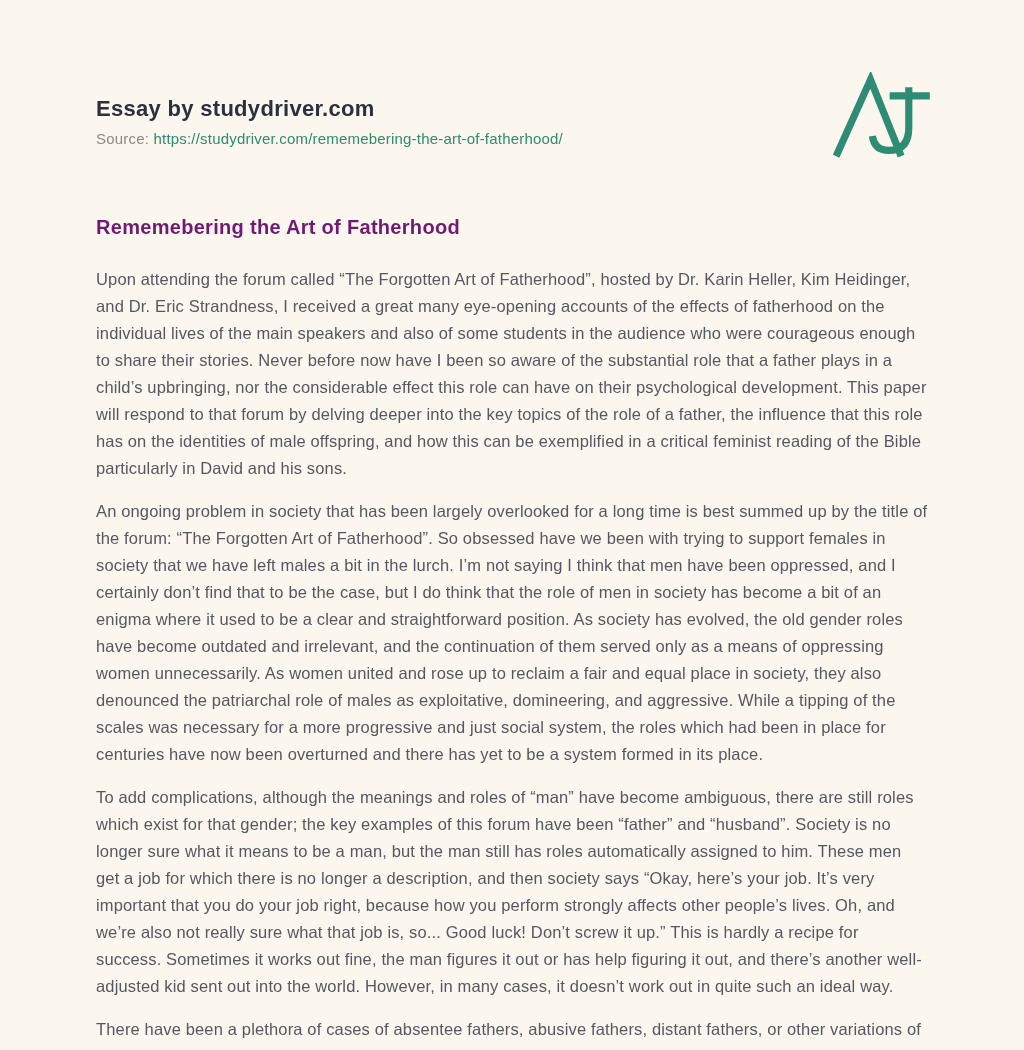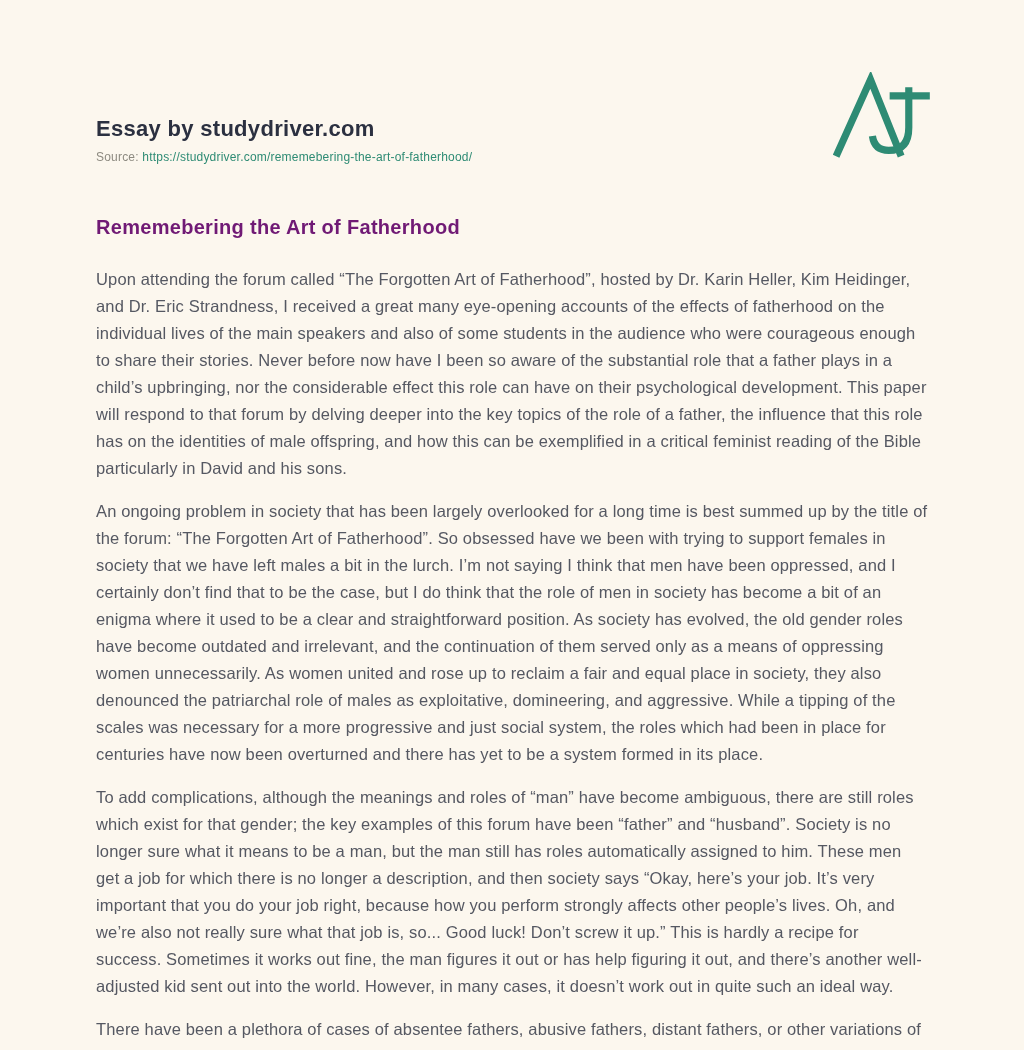--- a/index.html
+++ b/index.html
@@ -11,31 +11,31 @@
   }
   .page {
     width: 1024px;
     height: 1050px;
     padding: 78px 96px 0 96px;
     position: relative;
   }
   .header {
     display: flex;
     justify-content: space-between;
-    align-items: flex-end;
+    align-items: center;
   }
   .byline {
     font-size: 22px;
     font-weight: 700;
     color: #2b3040;
     letter-spacing: 0.3px;
   }
   .source-line {
     margin-top: 8px;
-    font-size: 12px;
+    font-size: 15px;
     letter-spacing: 0.2px;
   }
   .source-label {
     color: #8d8a80;
   }
   .source-url {
     color: #2e8b74;
     text-decoration: none;
   }
   .logo {

